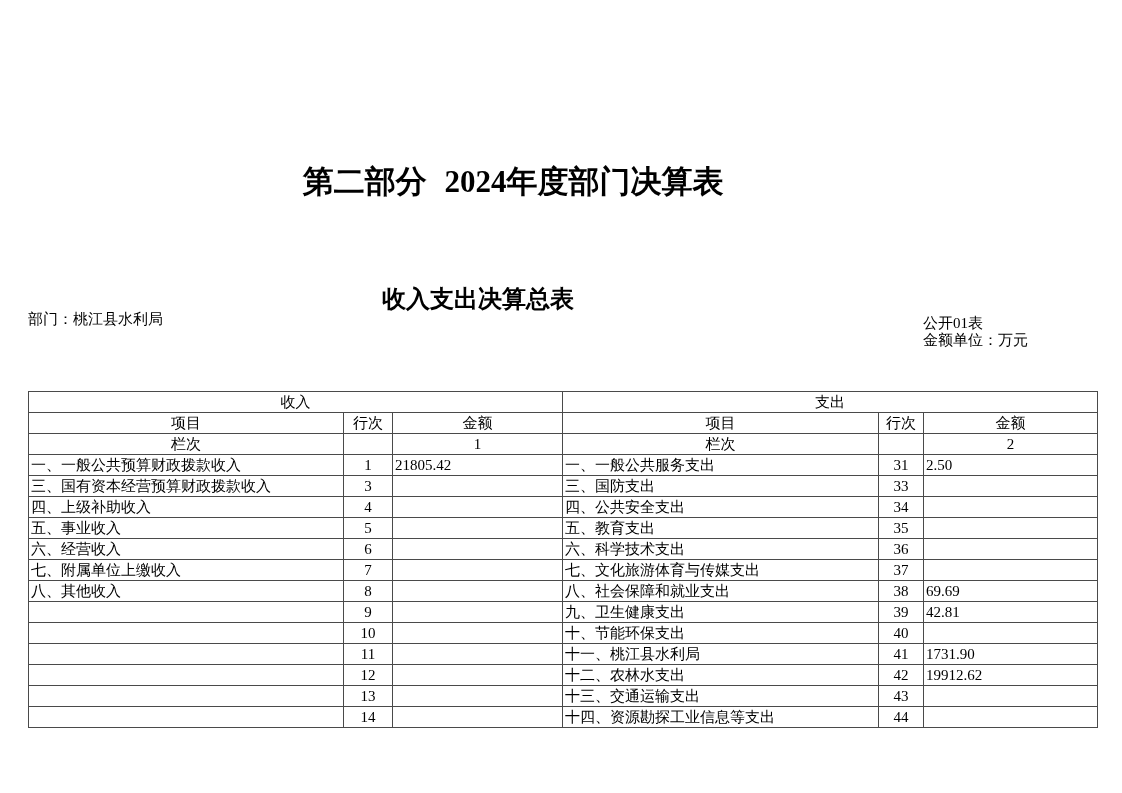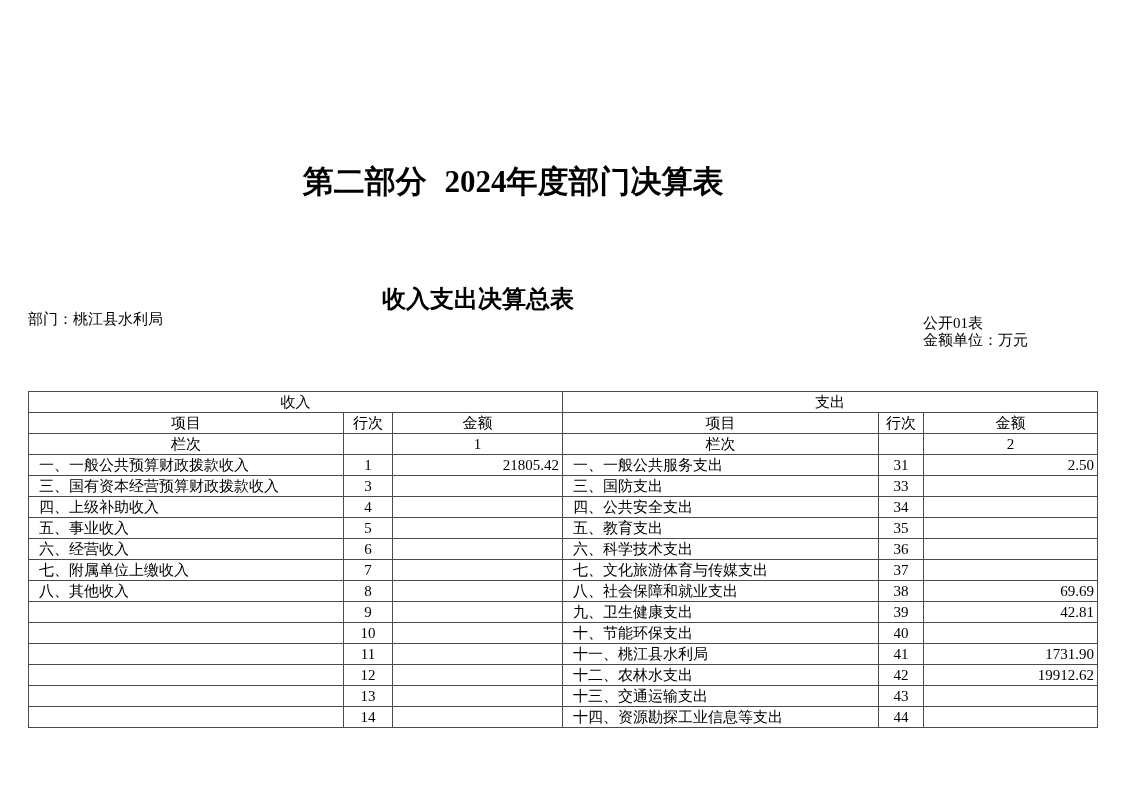--- a/index.html
+++ b/index.html
@@ -71,24 +71,24 @@
     height: 21px;
     padding: 0 2px;
     font-weight: normal;
     line-height: 20px;
     overflow: hidden;
     white-space: nowrap;
     text-align: center;
   }
   table.summary-table td.item-cell {
     text-align: left;
-    padding-left: 10px;
+    padding-left: 2px;
   }
   table.summary-table td.amount-cell {
-    text-align: right;
+    text-align: left;
     padding-right: 3px;
   }
   table.summary-table th.section-header {
     text-align: center;
   }
 </style>
 </head>
 <body>
 
 <div class="page-title">第二部分 2024年度部门决算表</div>

